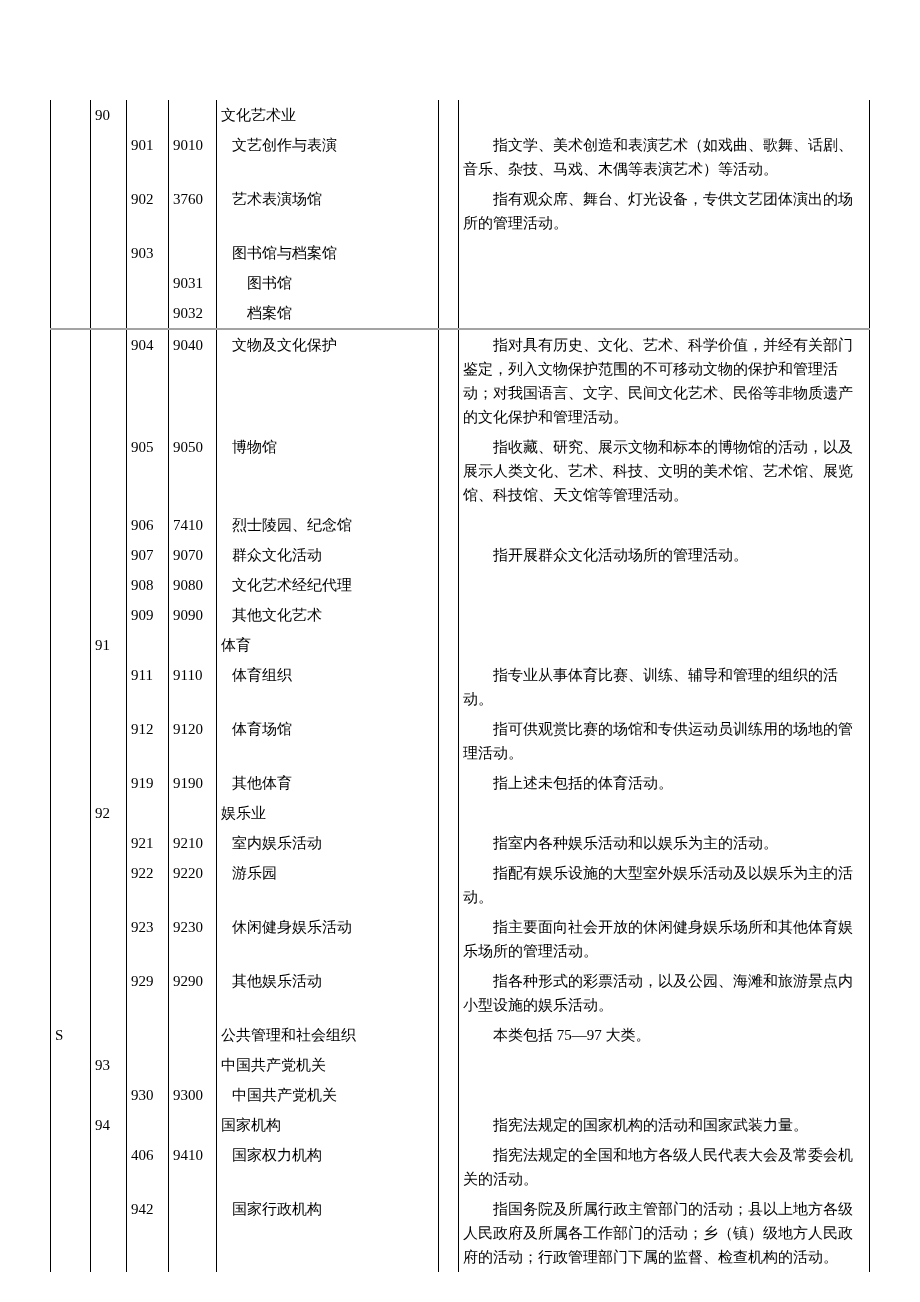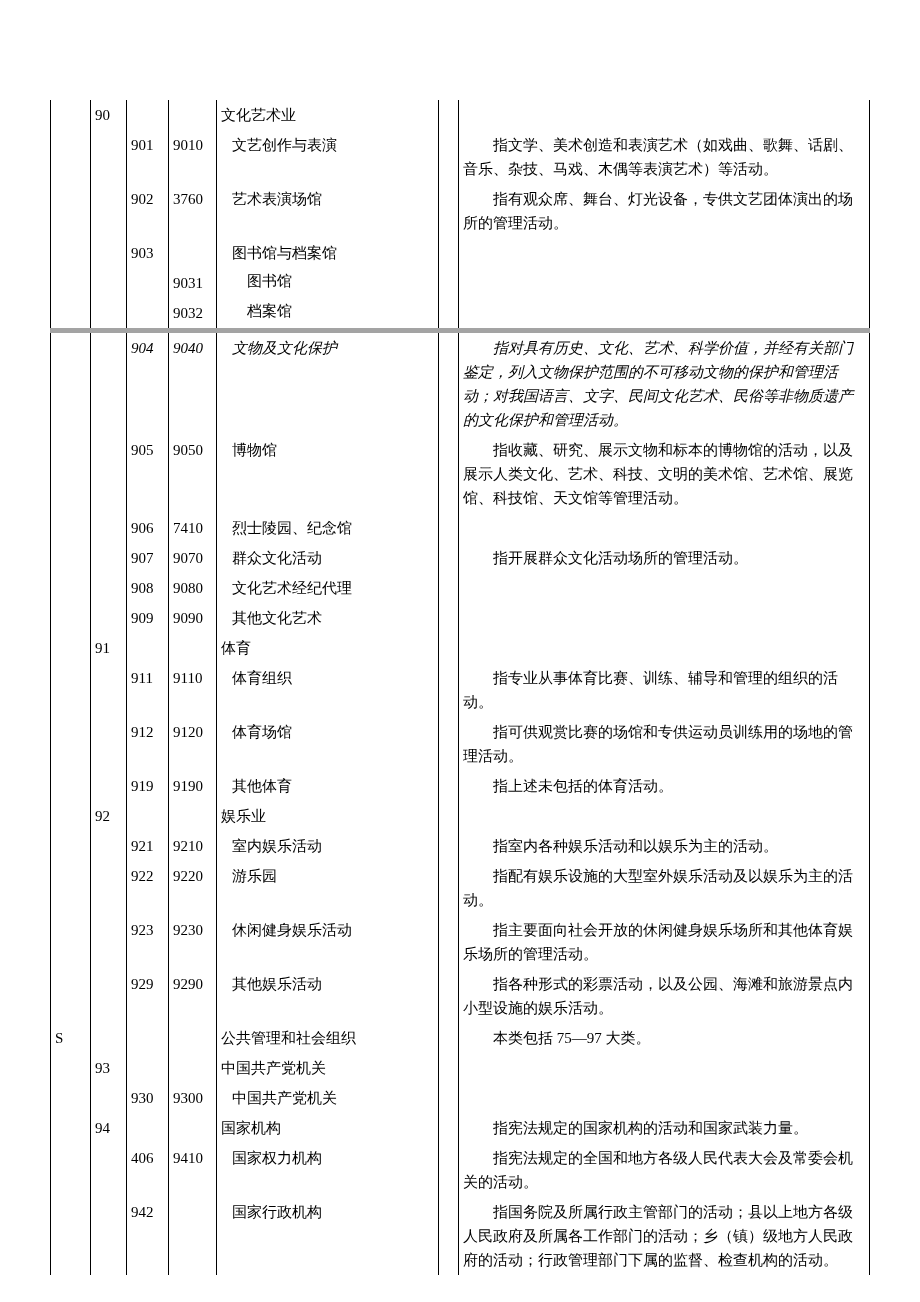--- a/index.html
+++ b/index.html
@@ -28,23 +28,23 @@
   }
   col.c1 { width: 40px; }
   col.c2 { width: 36px; }
   col.c3 { width: 42px; }
   col.c4 { width: 48px; }
   col.c5 { width: 222px; }
   col.c6 { width: 20px; }
   col.c7 { width: auto; }
   .bold { font-weight: normal; }
   .indent1 { padding-left: 1em; margin-top: 32px; }
-  .indent2 { padding-left: 2em; font-family: Liberation Mono, monospace; }
+  .indent2 { padding-left: 2em; }
   .desc { text-indent: 2em; }
-  .sec-border td { border-top: 5px solid #a3a3a3; font-style: italic; }
+  .sec-border td { border-top: 2px solid #a3a3a3; }
 </style>
 </head>
 <body>
 
 <div class="page">
   <table>
     <colgroup>
       <col class="c1">
         <col class="c2">
         <col class="c3">

